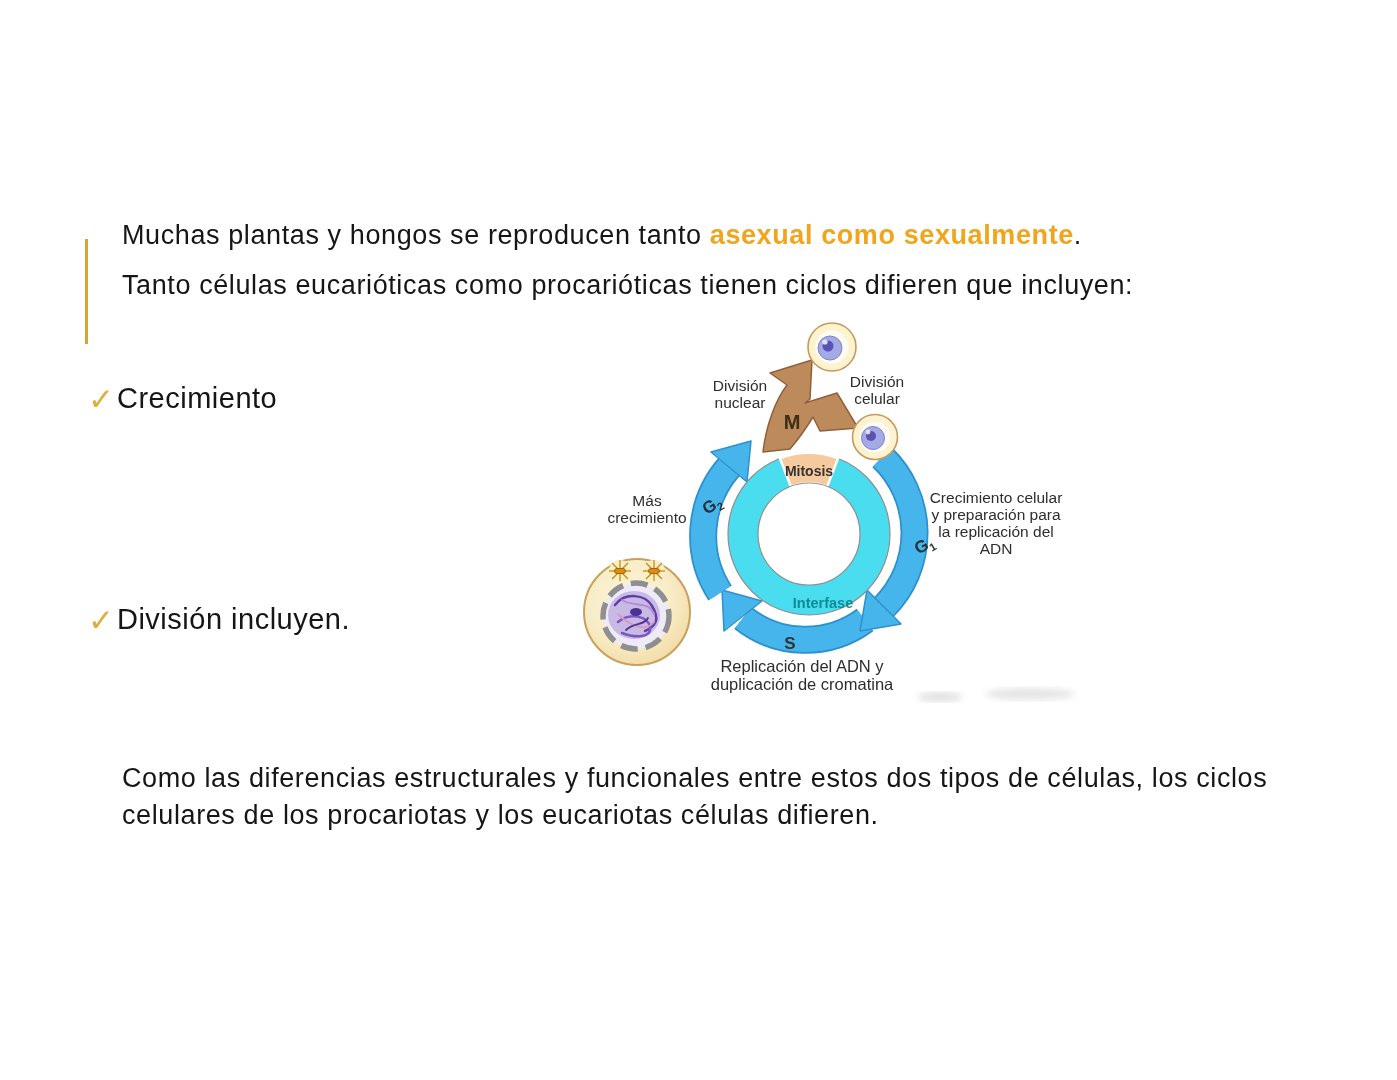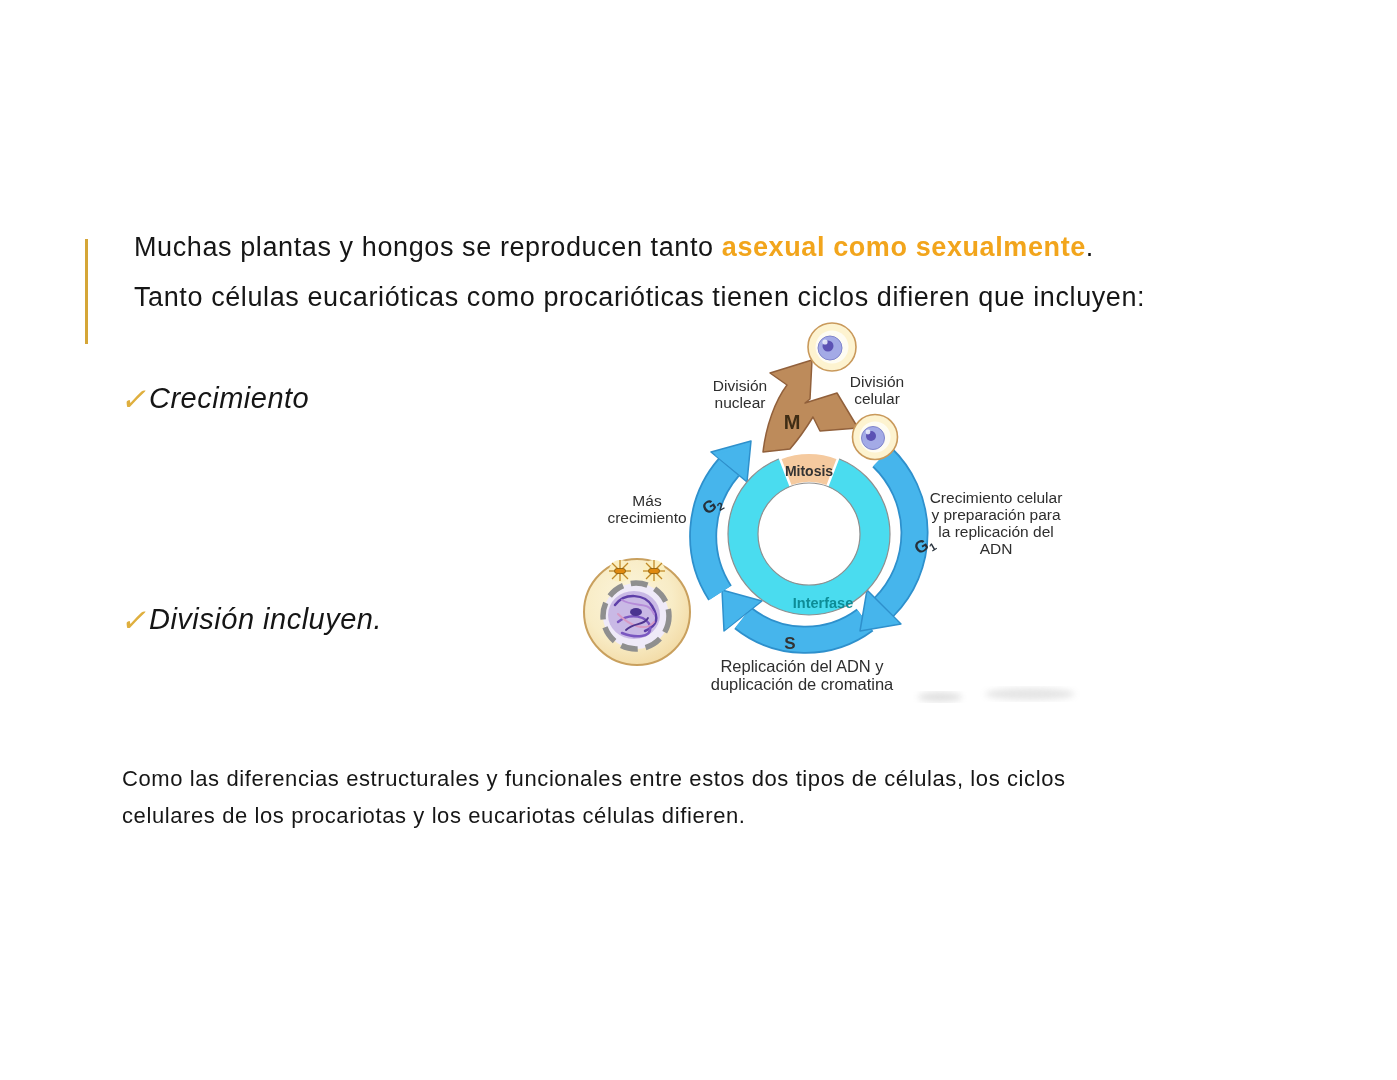--- a/index.html
+++ b/index.html
@@ -1,28 +1,28 @@
 <!DOCTYPE html>
 <html><head>
 <meta charset="utf-8">
 <style>
   html,body{margin:0;padding:0;background:#ffffff;}
   .slide{
     position:relative;width:1397px;height:1080px;background:#ffffff;
     font-family:"Liberation Sans",sans-serif;color:#161616;overflow:hidden;
   }
   .abs{position:absolute;}
-  .para{margin:12px;white-space:nowrap;font-size:27px;letter-spacing:0.6px;line-height:31px;color:#161616;}
+  .para{margin:0;white-space:nowrap;font-size:27px;letter-spacing:0.6px;line-height:31px;color:#161616;}
   .gold{color:#F2A51C;font-weight:700;}
   .accent-line{position:absolute;left:85px;top:239px;width:3px;height:105px;background:#D5A637;}
-  .check-item{position:absolute;left:120px;white-space:nowrap;font-style:italic;}
+  .check-item{position:absolute;left:88px;white-space:nowrap;}
   .check-glyph{font-size:31px;color:#DFAF3E;vertical-align:-2px;margin-right:3px;}
   .check-label{font-size:29px;letter-spacing:0.5px;color:#151515;}
   .closing{position:absolute;left:122px;top:760px;}
-  .closing div{white-space:nowrap;font-size:22px;letter-spacing:0.6px;line-height:37px;color:#161616;}
+  .closing div{white-space:nowrap;font-size:27px;letter-spacing:0.6px;line-height:37px;color:#161616;}
   
   .dl{font-size:15.5px;fill:#2E2E2E;text-anchor:middle;font-family:"Liberation Sans",sans-serif;}
   .phase{font-weight:700;fill:#26303a;font-size:17px;font-family:"Liberation Sans",sans-serif;}
   .sub{font-size:11px;}
 </style>
 </head>
 <body>
 
 <div class="slide">
 

